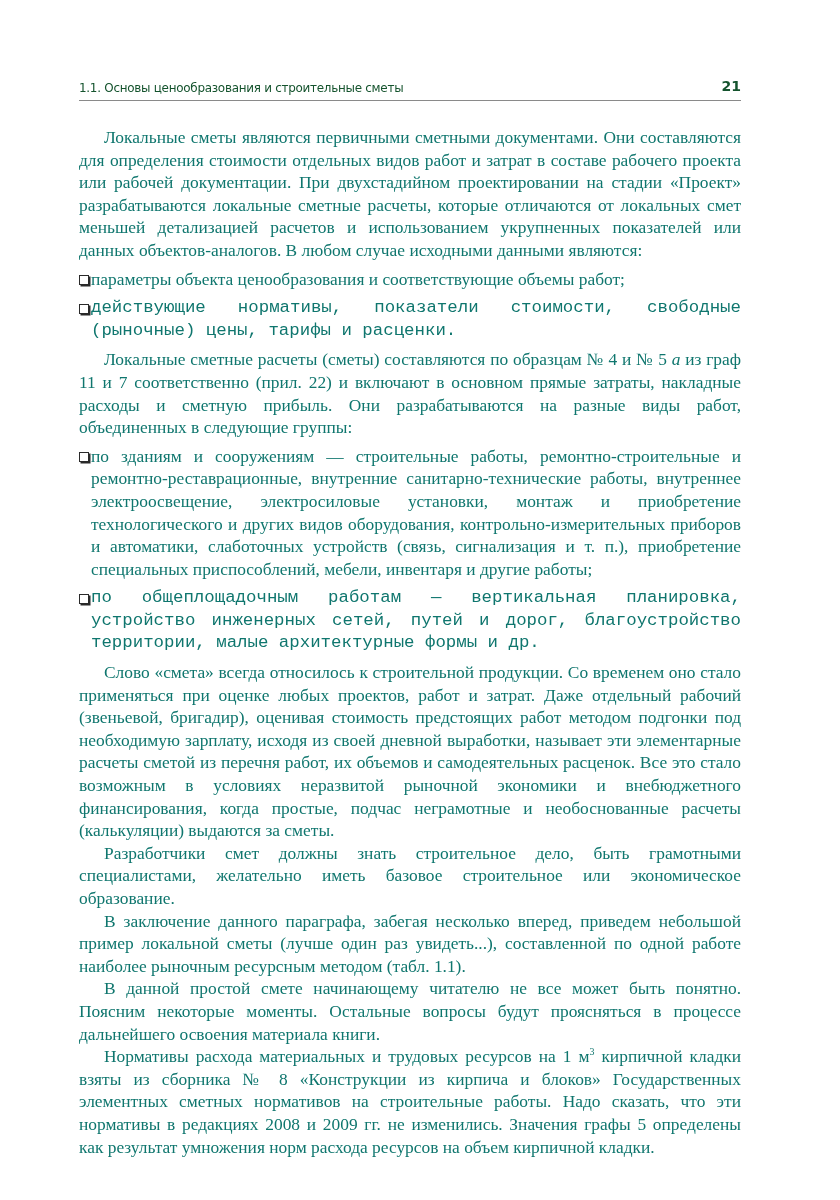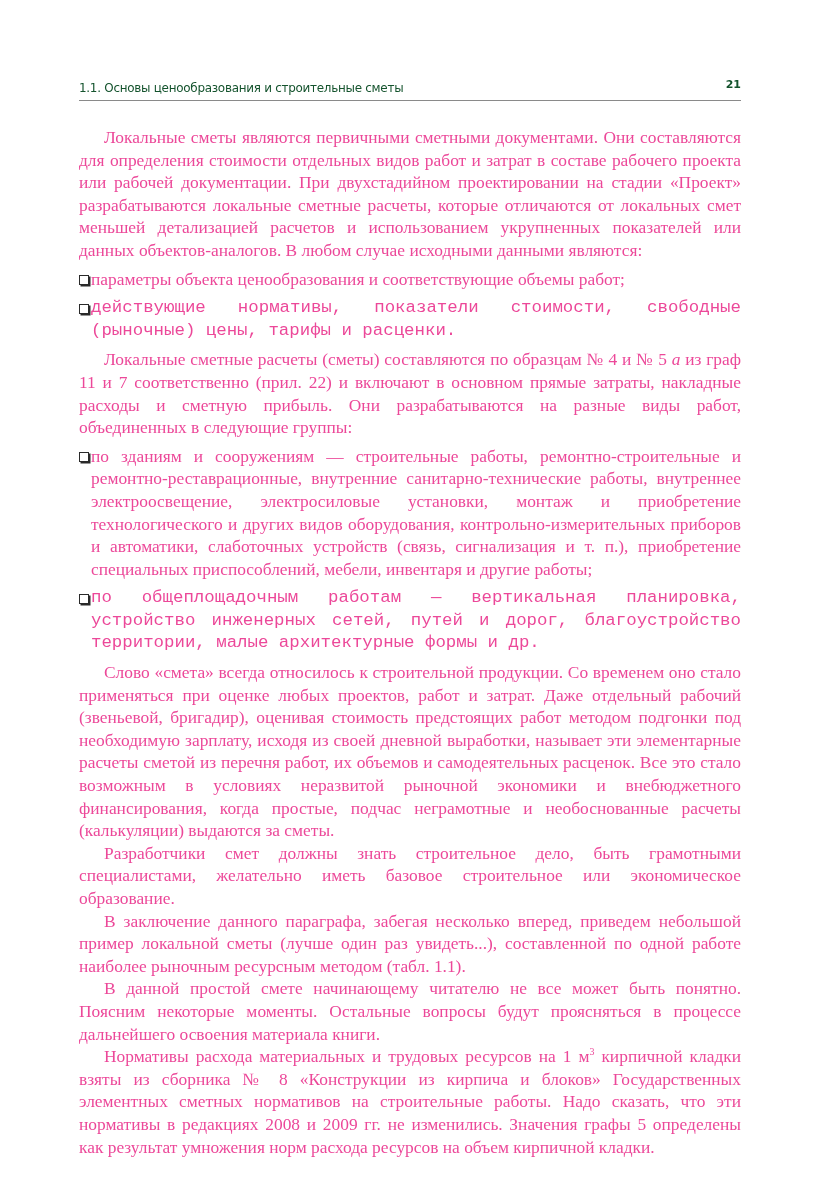--- a/index.html
+++ b/index.html
@@ -38,32 +38,32 @@
       letter-spacing: -0.3px;
       transform: scaleX(0.92);
       transform-origin: left center;
       white-space: nowrap;
     }
     .running-header .pageno {
       position: absolute;
       right: 0;
       top: 0px;
       font-weight: bold;
-      font-size: 11px;
+      font-size: 14px;
     }
     .body-text {
       position: absolute;
       top: 126px;
       left: 0;
       width: 662px;
       font-family: "Liberation Serif", serif;
       font-size: 17.4px;
       line-height: 22.6px;
       text-align: justify;
-      color: #ec4899;
+      color: #0f766e;
     }
     .body-text p {
       margin: 0;
       text-indent: 25px;
       hyphens: manual;
     }
     .body-text ul {
       list-style: none;
       margin: 6px 0 0 0;
       padding: 0;

